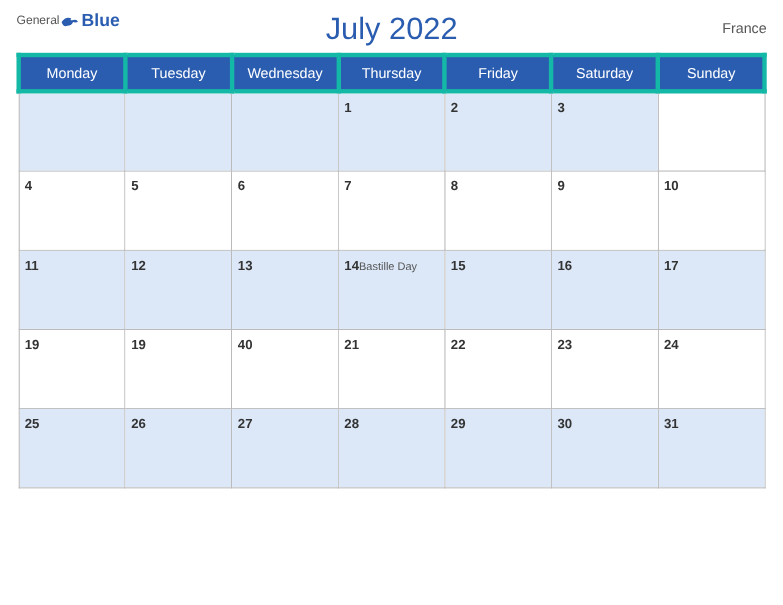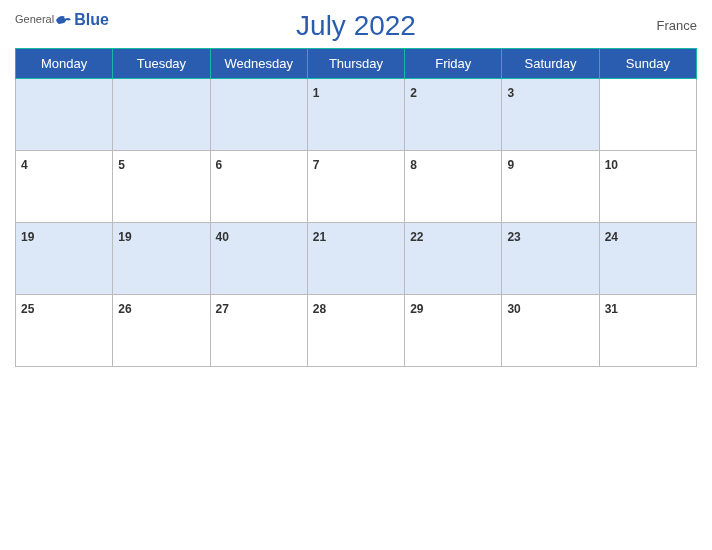--- a/index.html
+++ b/index.html
@@ -70,21 +70,21 @@
       border-collapse: collapse;
       border: 1px solid #bbb;
     }
     .calendar-table th {
       background-color: #2a5db0;
       color: #fff;
       text-align: center;
       font-size: 13px;
       font-weight: normal;
       padding: 7px 4px;
-      border: 1px solid #14b8a6;
+      border: 4px solid #14b8a6;
     }
     .calendar-table td {
       width: calc(100% / 7);
       height: 72px;
       vertical-align: top;
       border: 1px solid #bbb;
       padding: 4px 5px;
       position: relative;
     }
     .day-number {
@@ -150,20 +150,29 @@
         <tr>
           <td><span class="day-number">4</span></td>
           <td><span class="day-number">5</span></td>
           <td><span class="day-number">6</span></td>
           <td><span class="day-number">7</span></td>
           <td><span class="day-number">8</span></td>
           <td><span class="day-number">9</span></td>
           <td><span class="day-number">10</span></td>
         </tr>
         <tr>
+          <td><span class="day-number">11</span></td>
+          <td><span class="day-number">12</span></td>
+          <td><span class="day-number">13</span></td>
+          <td><span class="day-number">14</span><span class="holiday-label">Bastille Day</span></td>
+          <td><span class="day-number">15</span></td>
+          <td><span class="day-number">16</span></td>
+          <td><span class="day-number">17</span></td>
+        </tr>
+        <tr>
           <td><span class="day-number">19</span></td>
           <td><span class="day-number">19</span></td>
           <td><span class="day-number">40</span></td>
           <td><span class="day-number">21</span></td>
           <td><span class="day-number">22</span></td>
           <td><span class="day-number">23</span></td>
           <td><span class="day-number">24</span></td>
         </tr>
         <tr>
           <td><span class="day-number">25</span></td>

